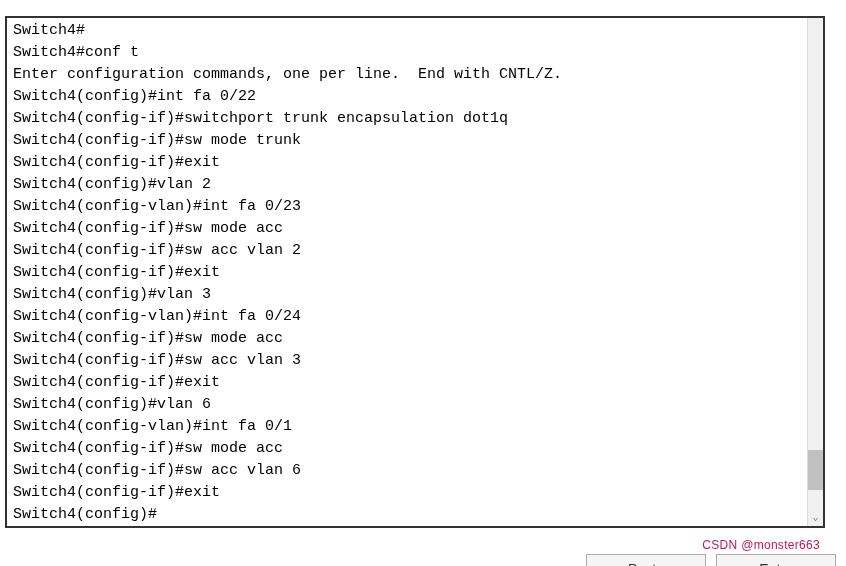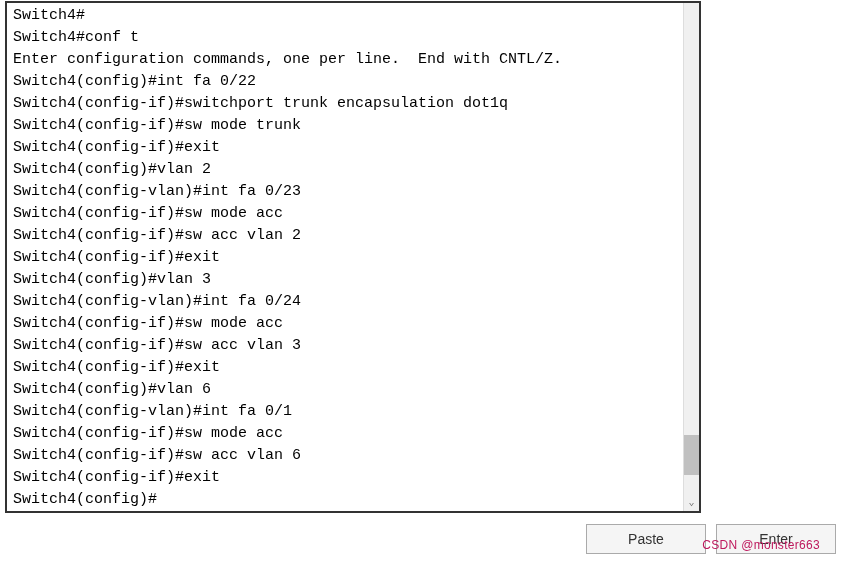--- a/index.html
+++ b/index.html
@@ -9,23 +9,23 @@
     }
     body {
       width: 846px;
       height: 566px;
       font-family: "Courier New", Courier, monospace;
       background: #fff;
       position: relative;
     }
     .terminal-wrapper {
       border: 2px solid #333;
-      width: 696px;
+      width: 820px;
       height: 512px;
-      margin: 1px 5px;
+      margin: 16px 5px;
       display: flex;
       position: relative;
     }
     .terminal-content {
       flex: 1;
       padding: 2px 6px;
       font-size: 15px;
       line-height: 22px;
       color: #000;
       font-family: "Courier New", Courier, monospace;

